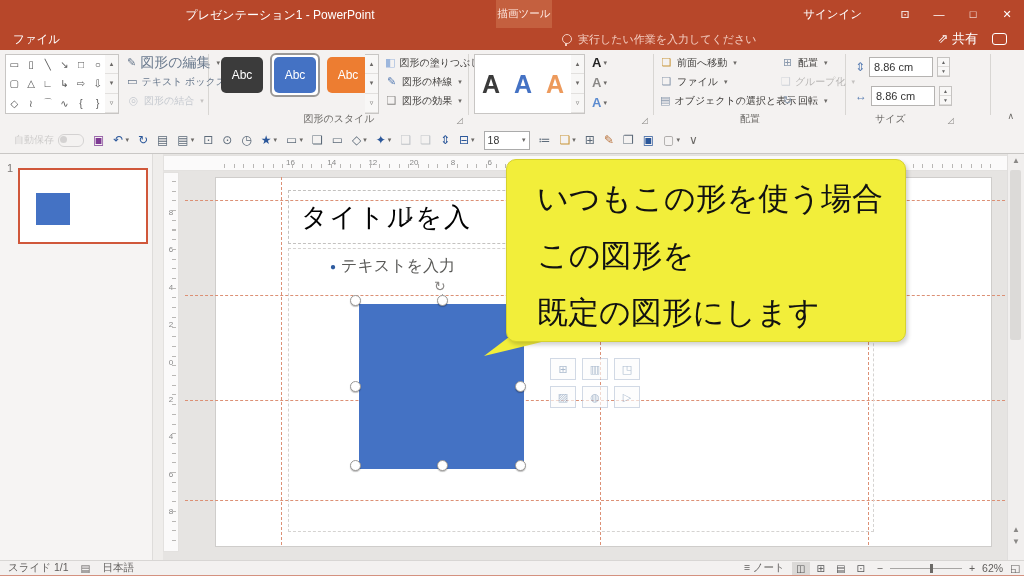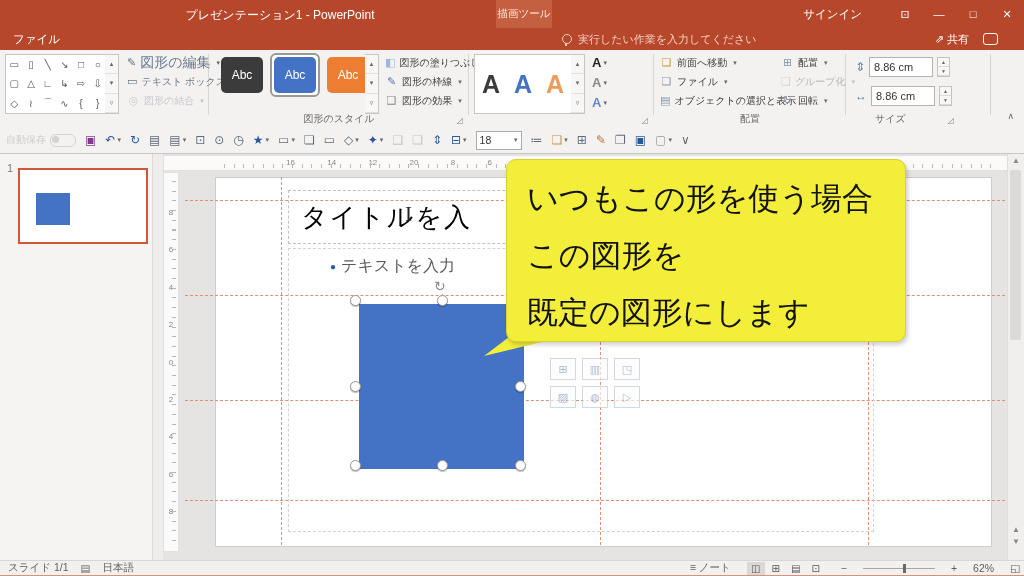--- a/index.html
+++ b/index.html
@@ -14,21 +14,21 @@
   .tb-right .signin{font-size:11.5px;margin-right:26px;}
   .winbtn{width:34px;height:28px;display:flex;align-items:center;justify-content:center;font-size:11px;}
   
   .tabrow{position:absolute;left:0;top:28px;width:1024px;height:22px;background:#b7472a;display:flex;}
   .tab{padding:0 13px;line-height:22px;font-size:11.5px;color:#fff;white-space:nowrap;}
   .tab.active{background:#f4f2f1;color:#b7472a;}
   .tellme{position:absolute;left:562px;top:0;height:22px;display:flex;align-items:center;gap:6px;
           color:#f3cdc0;font-size:11px;}
   .bulb{width:8px;height:8px;border:1px solid #f3cdc0;border-radius:50%;position:relative;}
   .bulb:after{content:"";position:absolute;left:2px;top:8px;width:2px;height:3px;background:#f3cdc0;}
-  .sharebox{position:absolute;right:26px;top:0;height:22px;display:flex;align-items:center;gap:14px;color:#fff;font-size:11px;}
+  .sharebox{position:absolute;right:17px;top:0;height:22px;display:flex;align-items:center;gap:14px;color:#fff;font-size:13px;}
   .cmticon{width:13px;height:10px;border:1.5px solid #fff;border-radius:3px;}
   
   .ribbon{position:absolute;left:0;top:50px;width:1024px;height:77px;background:#f4f2f1;border-bottom:1px solid #dcdad8;}
   .vsep{position:absolute;top:4px;bottom:12px;width:1px;background:#d8d6d3;}
   .group{position:absolute;top:0;height:77px;}
   .glabel{position:absolute;bottom:1px;left:0;right:0;text-align:center;font-size:10px;color:#6b6966;}
   .launcher{position:absolute;right:5px;bottom:2px;font-size:8px;color:#8a8886;}
   .caret{font-size:7px;color:#6b6966;margin-left:2px;}
   .grayed{opacity:.35;}
   
@@ -55,21 +55,21 @@
   
   .sizerow{position:absolute;left:8px;display:flex;align-items:center;gap:4px;}
   .sizeic{font-size:12px;color:#5b7fb4;}
   .sizebox{width:58px;height:18px;background:#fff;border:1px solid #b5b3b1;font-size:11px;color:#333;
            display:flex;align-items:center;padding-left:4px;}
   .spin{display:flex;flex-direction:column;border:1px solid #c5c3c1;background:#f8f7f6;}
   .spin span{font-size:5px;color:#666;padding:1px 3px;border-bottom:1px solid #dddbd9;}
   .collapse{position:absolute;right:10px;bottom:6px;font-size:9px;color:#6b6966;}
   
   .toolbar{position:absolute;left:0;top:127px;width:1024px;height:27px;background:#f4f2f1;border-bottom:1px solid #c9c7c5;
-           display:flex;align-items:center;padding-left:6px;gap:9px;box-sizing:border-box;}
+           display:flex;align-items:center;padding-left:14px;gap:9px;box-sizing:border-box;}
   .autosave{display:flex;align-items:center;gap:4px;font-size:10px;color:#555;opacity:.25;}
   .pill{width:24px;height:11px;border:1px solid #777;border-radius:6px;position:relative;}
   .pill:after{content:"";position:absolute;left:1px;top:1px;width:7px;height:7px;border-radius:50%;background:#777;}
   .ticon{display:flex;align-items:center;font-size:12px;color:#5d6b7a;}
   .fscombo{width:38px;height:17px;background:#fff;border:1px solid #ababab;display:flex;align-items:center;
            justify-content:space-between;padding:0 3px;font-size:10.5px;color:#333;}
   
   .main{position:absolute;left:0;top:154px;width:1024px;height:406px;background:#e6e4e2;}
   .thumbs{position:absolute;left:0;top:0;width:152px;height:406px;background:#f6f4f3;}
   .thumbscroll{position:absolute;left:152px;top:0;width:10px;height:406px;background:#efedeb;border-left:1px solid #dedcda;}
@@ -111,33 +111,33 @@
   .h4{left:350px;top:227px;} .h5{left:515px;top:227px;}
   .h6{left:350px;top:306px;} .h7{left:437px;top:306px;} .h8{left:515px;top:306px;}
   
   .cicons{position:absolute;left:550px;top:204px;width:96px;display:grid;grid-template-columns:repeat(3,26px);
           grid-auto-rows:22px;gap:6px;z-index:3;opacity:.65;}
   .cicons span{border:1px solid #b9c6d8;background:#fdfdfd;display:flex;align-items:center;justify-content:center;
                font-size:11px;color:#7f97b5;}
   
   .callout{position:absolute;left:506px;top:5px;width:400px;height:183px;border-radius:10px;
            border:1px solid #d6d22e;box-shadow:2px 3px 4px rgba(0,0,0,.18);z-index:10;box-sizing:border-box;
-           padding:10px 16px 0 20px;}
+           padding:10px 16px 0 30px;}
   .callout div{font-size:31px;line-height:57px;color:#121212;white-space:nowrap;}
   .tail{position:absolute;left:484px;top:182px;width:82px;height:20px;z-index:9;
         clip-path:polygon(0 100%,32% 0,100% 0);}
   
   .vscroll{position:absolute;right:0;top:0;width:16px;height:406px;background:#f1efee;border-left:1px solid #e0dedd;}
   .vscroll .arr{position:absolute;left:0;width:16px;text-align:center;font-size:8px;color:#8a8886;}
   .vthumb{position:absolute;left:2px;top:16px;width:11px;height:170px;background:#dcdad8;border-radius:2px;}
   
   .statusbar{position:absolute;left:0;top:560px;width:1024px;height:14px;background:#f3f1f0;border-top:1px solid #d8d6d4;
              border-bottom:2px solid #d4917f;box-sizing:content-box;font-size:10.5px;color:#605e5c;}
   .sb-left{position:absolute;left:8px;top:0;height:14px;display:flex;align-items:center;gap:12px;}
-  .sb-right{position:absolute;right:4px;top:0;height:14px;display:flex;align-items:center;gap:16px;}
+  .sb-right{position:absolute;right:4px;top:0;height:14px;display:flex;align-items:center;gap:7px;}
   .viewbtn{width:18px;height:13px;display:flex;align-items:center;justify-content:center;font-size:10px;color:#555;}
   .viewbtn.active{background:#dbd9d7;}
   .ztrack{width:72px;height:1px;background:#a8a6a4;position:relative;}
   .zthumb{position:absolute;left:55%;top:-4px;width:3px;height:9px;background:#6b6966;}
 </style>
 </head>
 <body>
 
 <div class="app">
 

